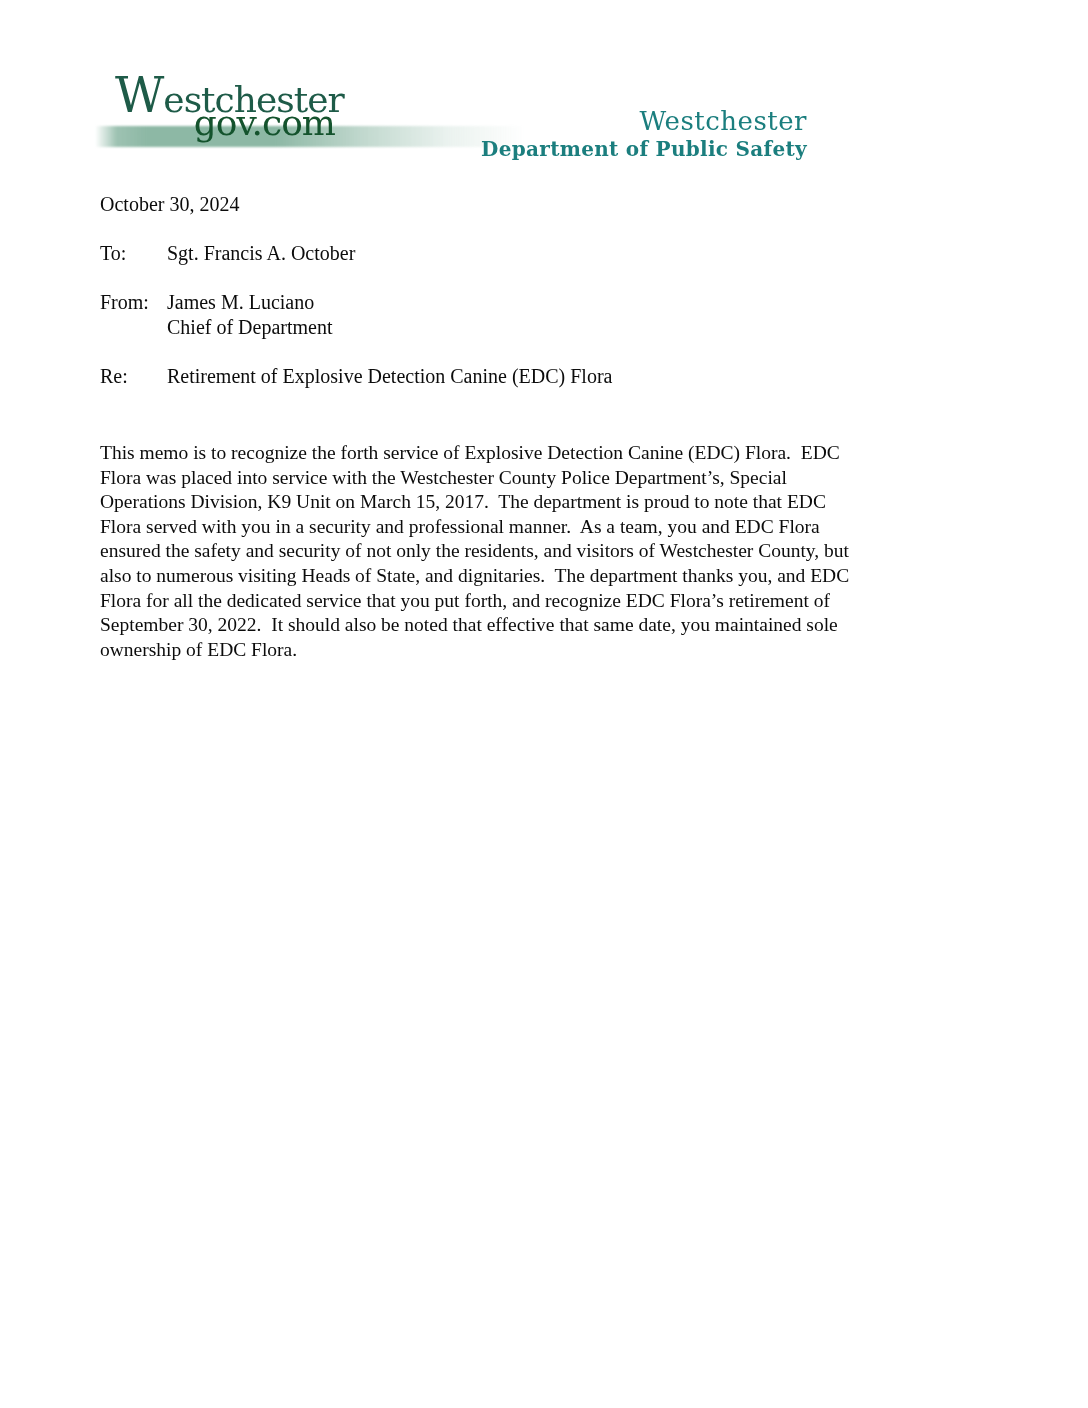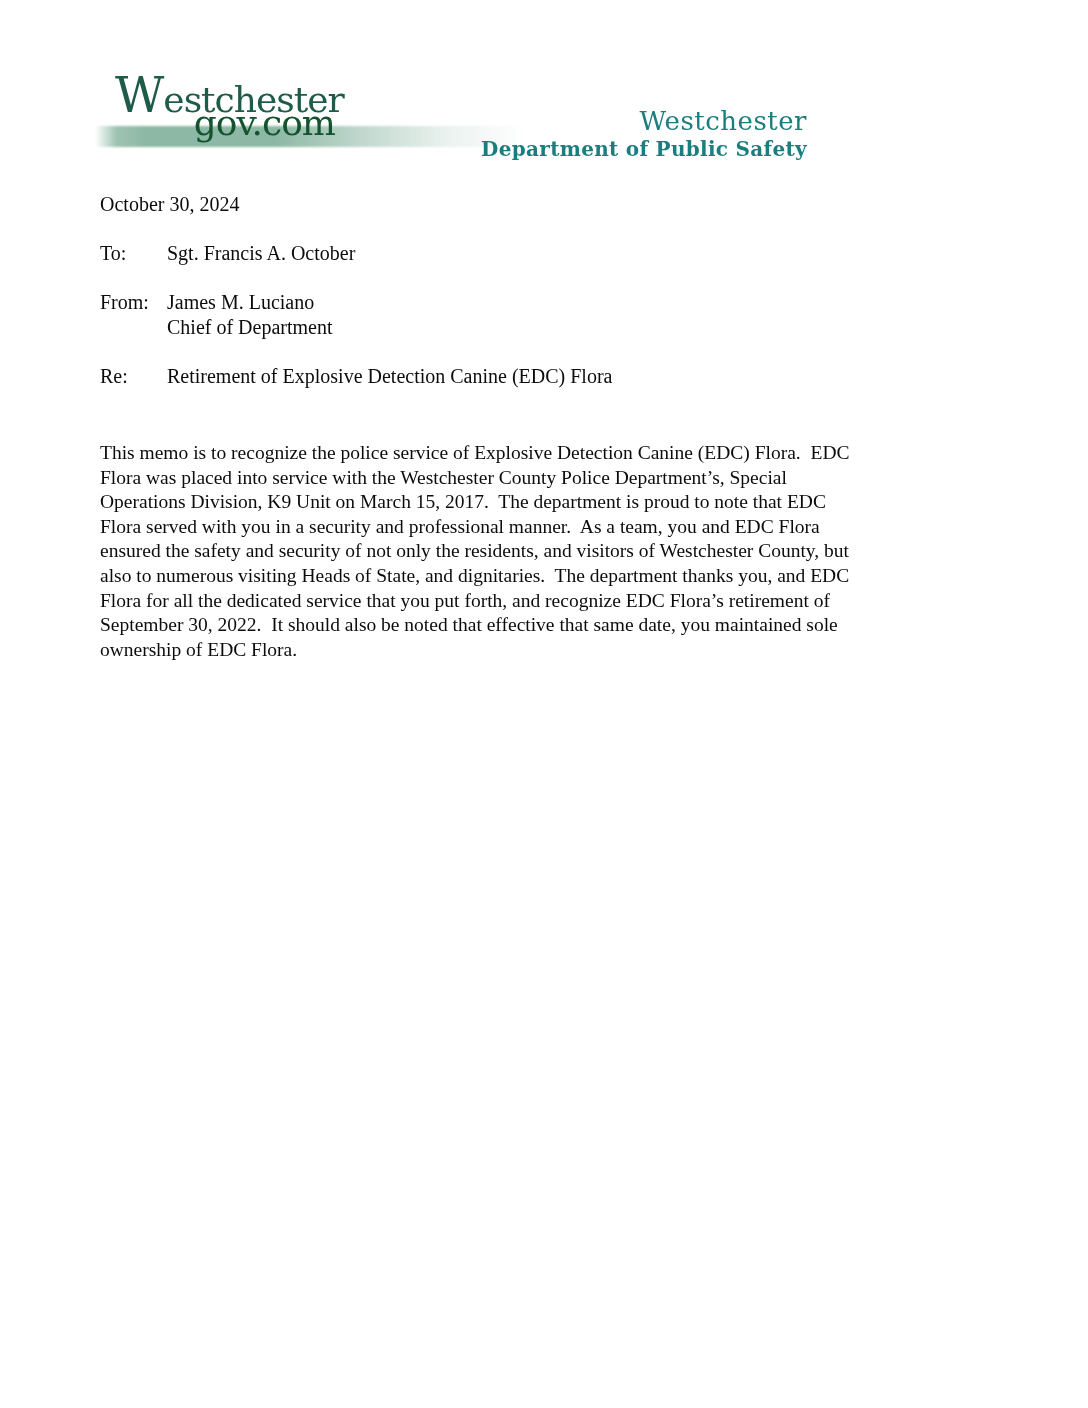--- a/index.html
+++ b/index.html
@@ -145,21 +145,21 @@
         <div class="meta-value">Chief of Department</div>
       </div>
     </div>
 
     <div class="meta-row">
       <div class="meta-label">Re:</div>
       <div class="meta-value">Retirement of Explosive Detection Canine (EDC) Flora</div>
     </div>
 
     <div class="body-block">
-      <div class="body-line">This memo is to recognize the police service of Explosive Detection Canine (EDC) Flora.  EDC</div>
+      <div class="body-line">This memo is to recognize the forth service of Explosive Detection Canine (EDC) Flora.  EDC</div>
       <div class="body-line">Flora was placed into service with the Westchester County Police Department’s, Special</div>
       <div class="body-line">Operations Division, K9 Unit on March 15, 2017.  The department is proud to note that EDC</div>
       <div class="body-line">Flora served with you in a security and professional manner.  As a team, you and EDC Flora</div>
       <div class="body-line">ensured the safety and security of not only the residents, and visitors of Westchester County, but</div>
       <div class="body-line">also to numerous visiting Heads of State, and dignitaries.  The department thanks you, and EDC</div>
       <div class="body-line">Flora for all the dedicated service that you put forth, and recognize EDC Flora’s retirement of</div>
       <div class="body-line">September 30, 2022.  It should also be noted that effective that same date, you maintained sole</div>
       <div class="body-line">ownership of EDC Flora.</div>
     </div>
 

